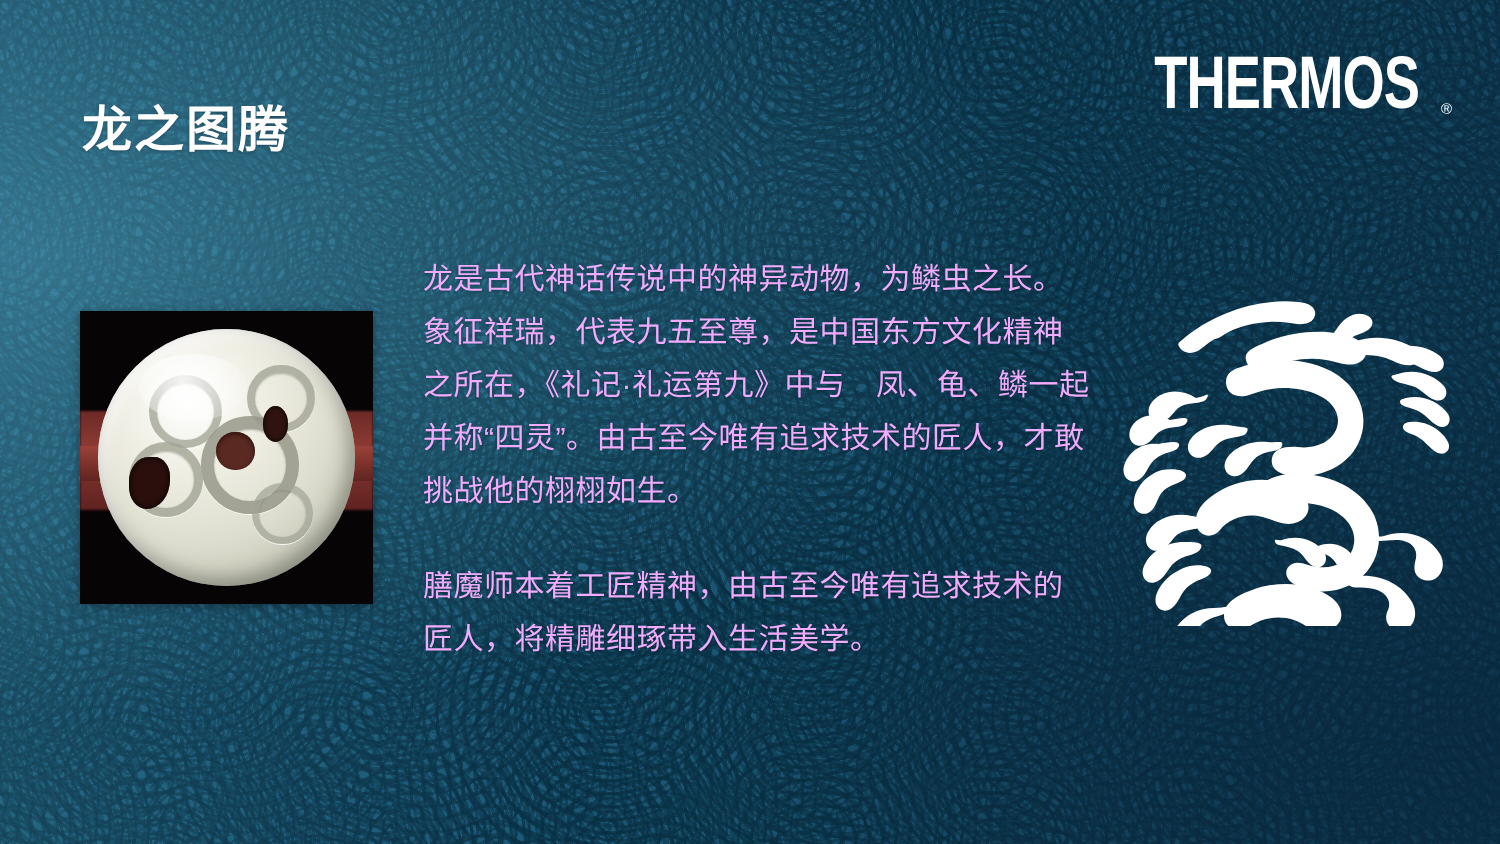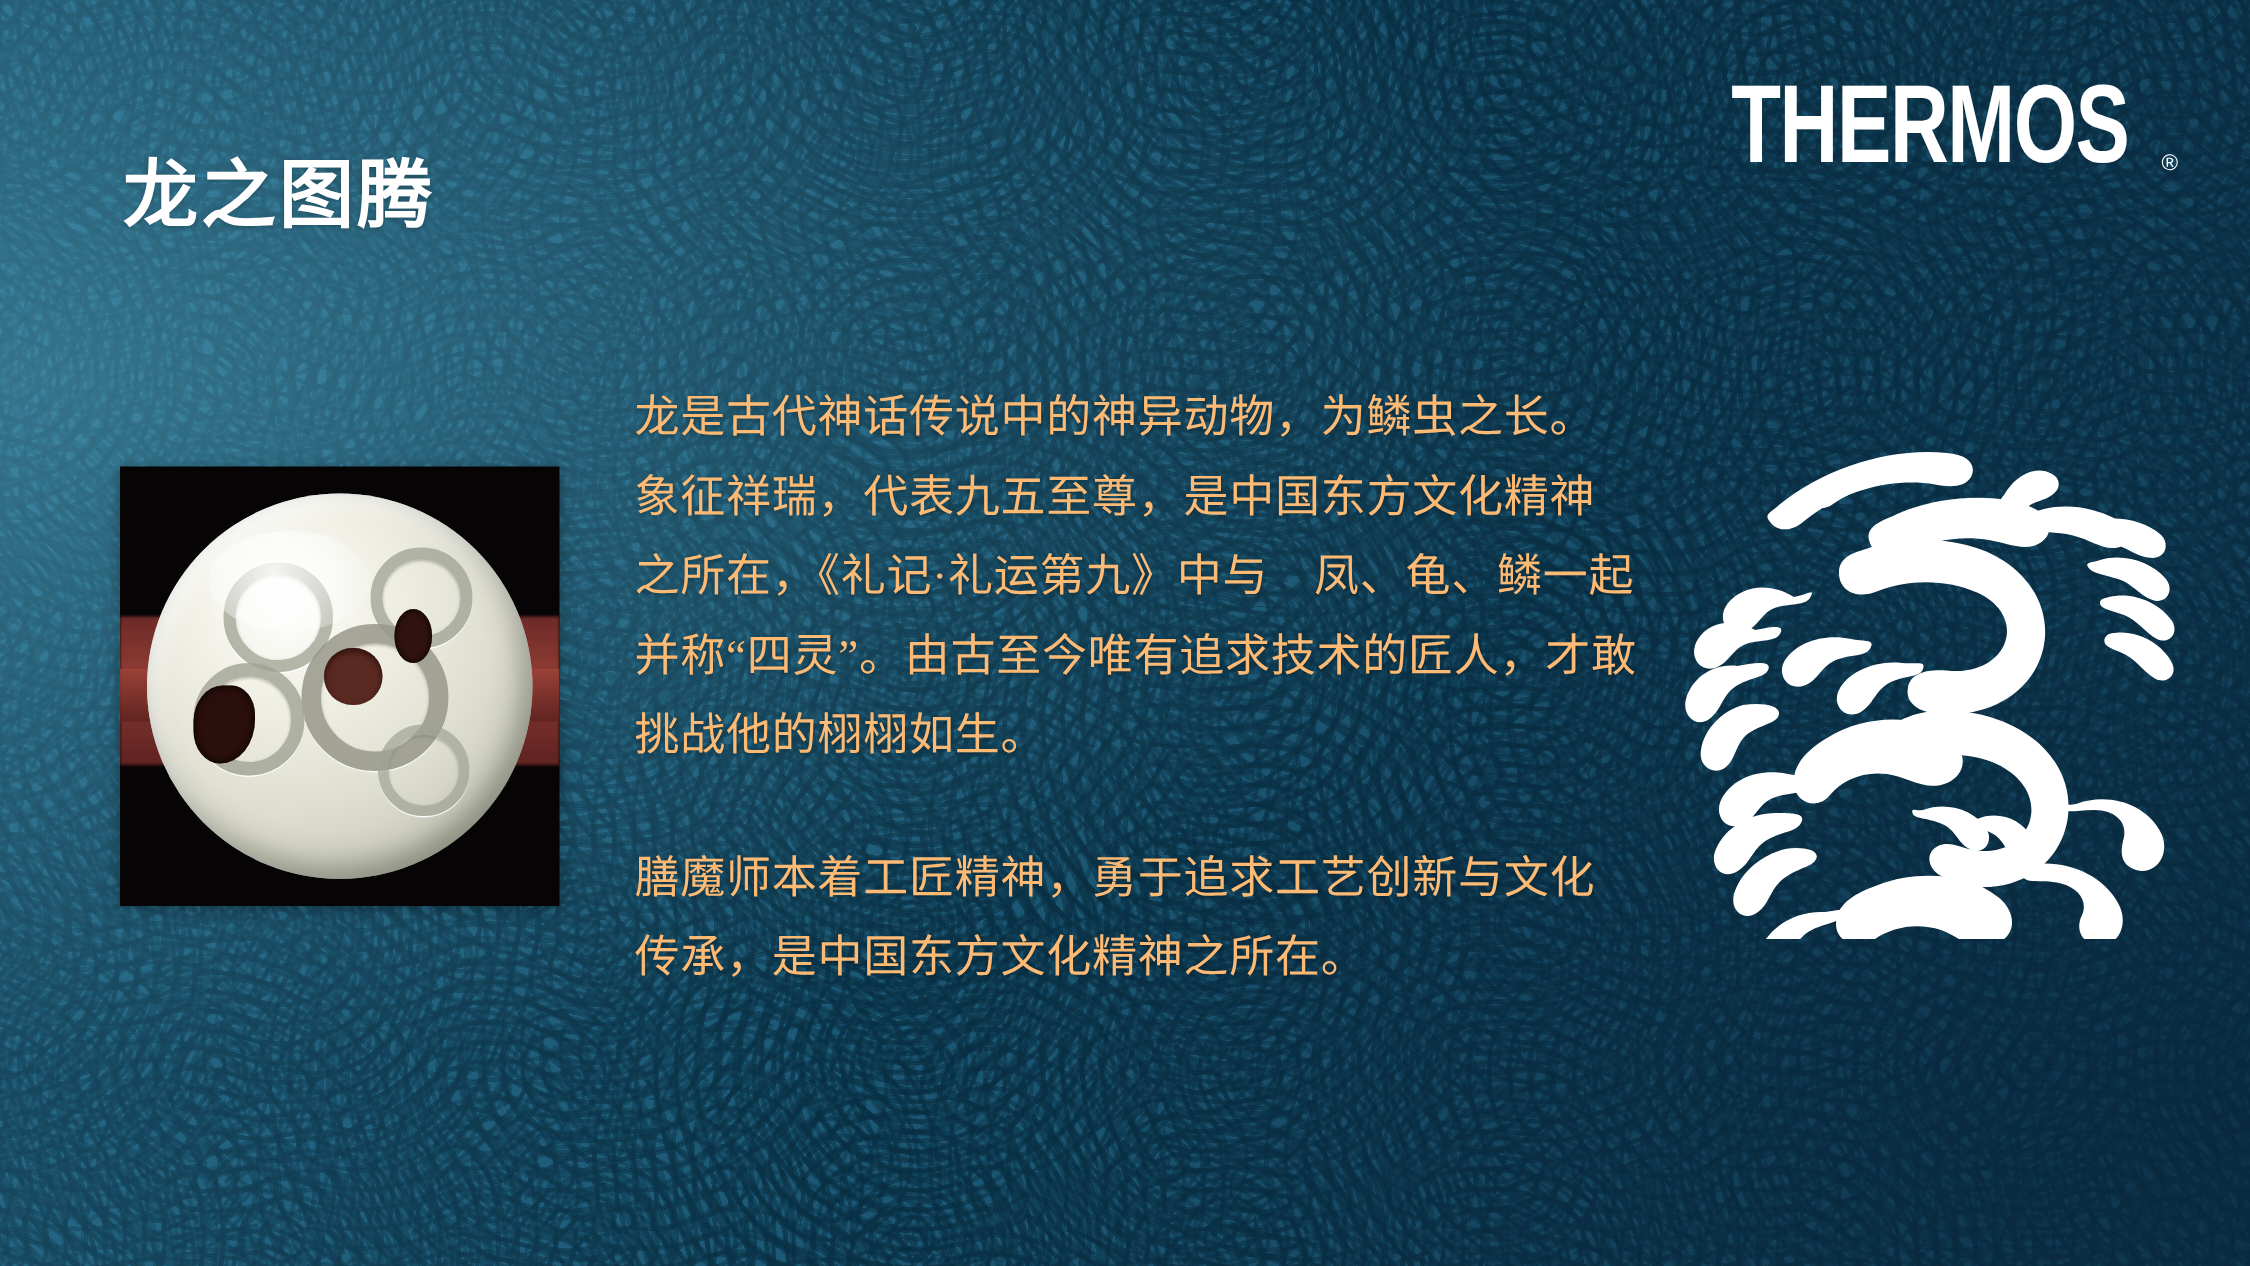--- a/index.html
+++ b/index.html
@@ -179,26 +179,25 @@
     background: radial-gradient(circle at 40% 40%, rgba(255,255,255,0.85), rgba(255,255,255,0));
     pointer-events: none;
   }
 
   
   .body-copy {
     position: absolute;
     left: 423px;
     top: 252px;
     width: 670px;
-    color: #fdba74;
+    color: #f0abfc;
     font-size: 30px;
     line-height: 53px;
     letter-spacing: 0.5px;
     text-shadow: 0 1px 3px rgba(0,0,0,0.28);
-    font-family: Liberation Serif, serif;
   }
   .body-copy p { margin: 0; }
   .body-copy p.second { margin-top: 42px; }
 
   
   .dragon {
     position: absolute;
     left: 1122px;
     top: 278px;
     width: 336px;
@@ -234,21 +233,21 @@
       <div class="swirl s6"></div>
       <div class="swirl s2"></div>
       <div class="hole"></div>
       <div class="hole2"></div>
       <div class="gloss"></div>
     </div>
   </div>
 
   <div class="body-copy">
     <p class="first">龙是古代神话传说中的神异动物，为鳞虫之长。象征祥瑞，代表九五至尊，是中国东方文化精神之所在，《礼记·礼运第九》中与　凤、龟、鳞一起并称“四灵”。由古至今唯有追求技术的匠人，才敢挑战他的栩栩如生。</p>
-    <p class="second">膳魔师本着工匠精神，勇于追求工艺创新与文化传承，是中国东方文化精神之所在。</p>
+    <p class="second">膳魔师本着工匠精神，由古至今唯有追求技术的匠人，将精雕细琢带入生活美学。</p>
   </div>
 
   <div class="dragon">
     <svg viewBox="0 0 336 348" xmlns="http://www.w3.org/2000/svg" aria-hidden="true">
       <g fill="#ffffff">
 
         <path d="M60 62 C92 34 138 20 176 24 C190 25 196 32 192 40 C188 47 178 47 168 45 C138 40 104 50 80 70 C72 77 62 76 58 70 C55 66 56 65 60 62 Z"></path>
         <path d="M96 44 C124 28 156 22 182 26 C192 28 196 35 190 41 C184 46 175 44 164 43 C140 40 118 46 100 58 C93 63 85 61 83 55 C81 50 89 47 96 44 Z"></path>
 
         <path d="M140 66 C168 52 210 50 232 60 C246 66 248 78 238 84 C228 90 216 84 204 82 C186 79 166 82 150 90 C138 96 126 92 124 82 C122 74 130 70 140 66 Z"></path>

